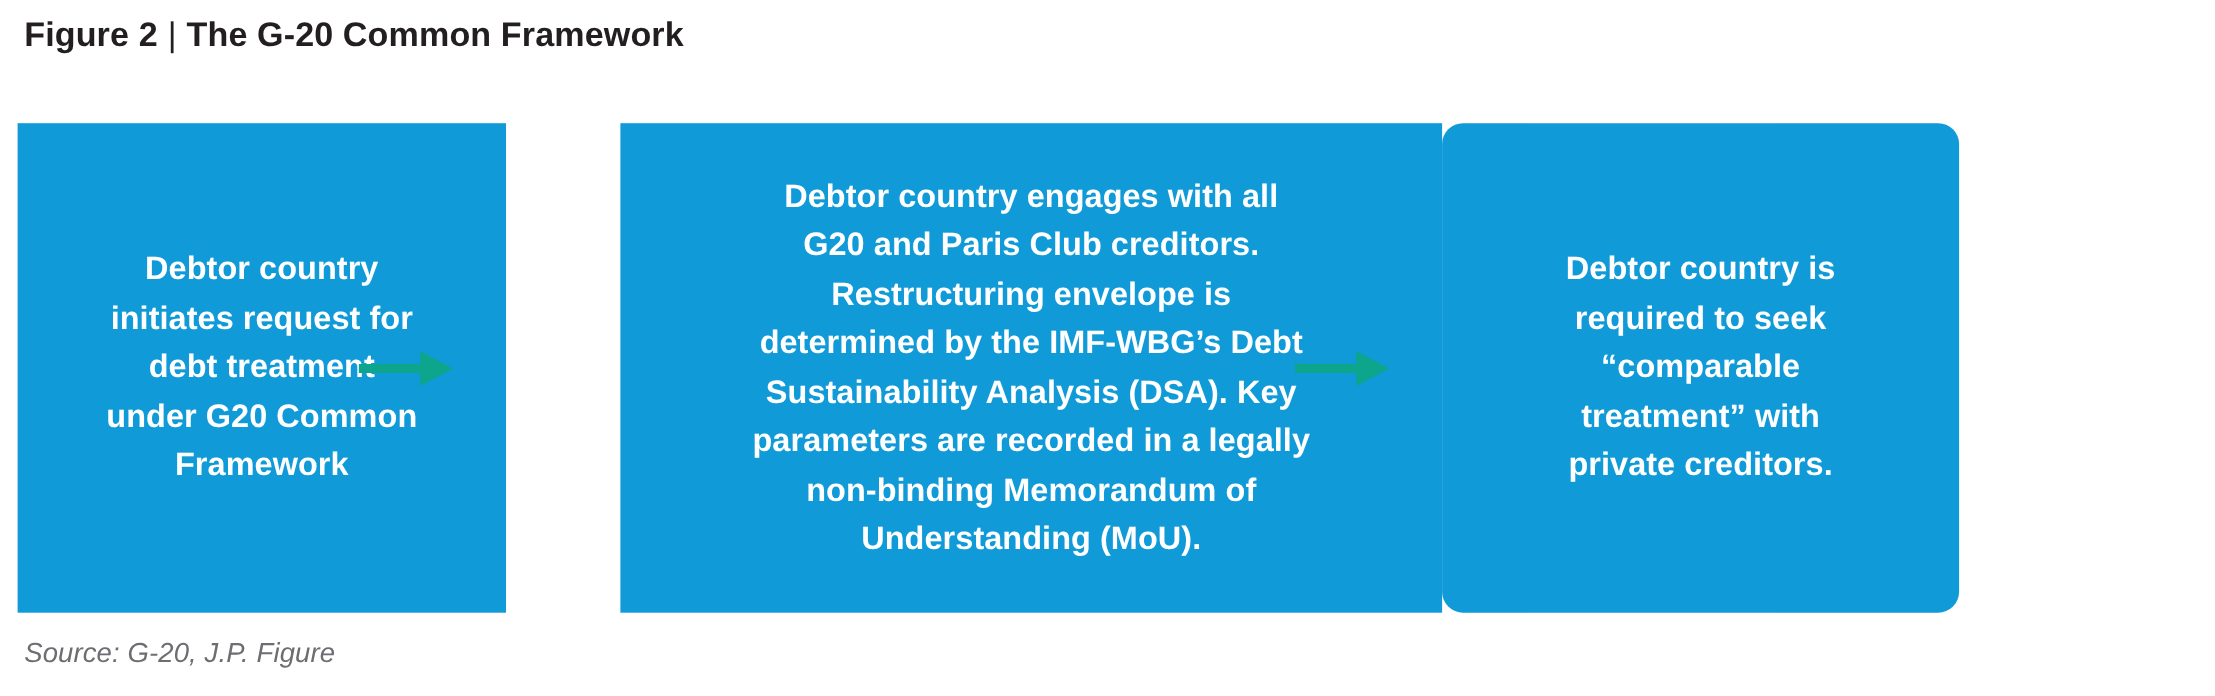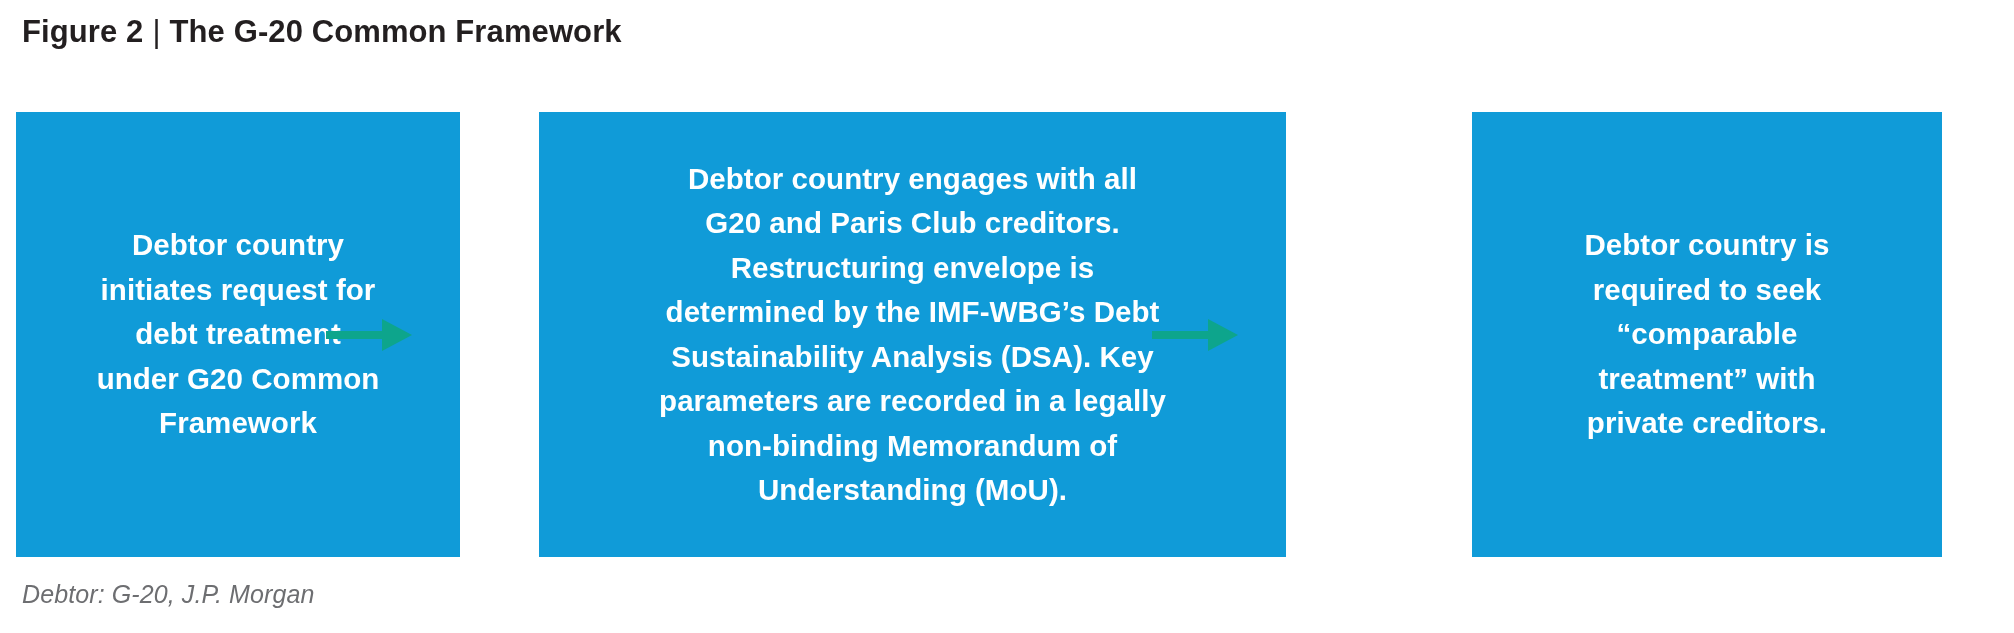--- a/index.html
+++ b/index.html
@@ -72,26 +72,26 @@
     white-space: pre-line;
     color: #ffffff;
   }
 
   
   .box-1 {
     margin-left: 16px;
     width: 444px;
   }
   .box-2 {
-    margin-left: 79px;
+    margin-left: 104px;
     width: 747px;
   }
   .box-3 {
-    margin-left: 186px;
     width: 470px;   
+    border-radius: 19px;
   }
 
   
   .arrow-cell {
     width: 183px;
     display: flex;
     align-items: center;
     justify-content: center;
     flex: 0 0 auto;
     margin-left: -183px;   
@@ -160,15 +160,15 @@
     <div class="flow-box box-3">
       <div class="box-text">Debtor country is
 required to seek
 “comparable
 treatment” with
 private creditors.</div>
     </div>
 
   </div>
 
-  <div class="source-note">Debtor: G-20, J.P. Morgan</div>
+  <div class="source-note">Source: G-20, J.P. Figure</div>
 
 </div>
 
 </body></html>

